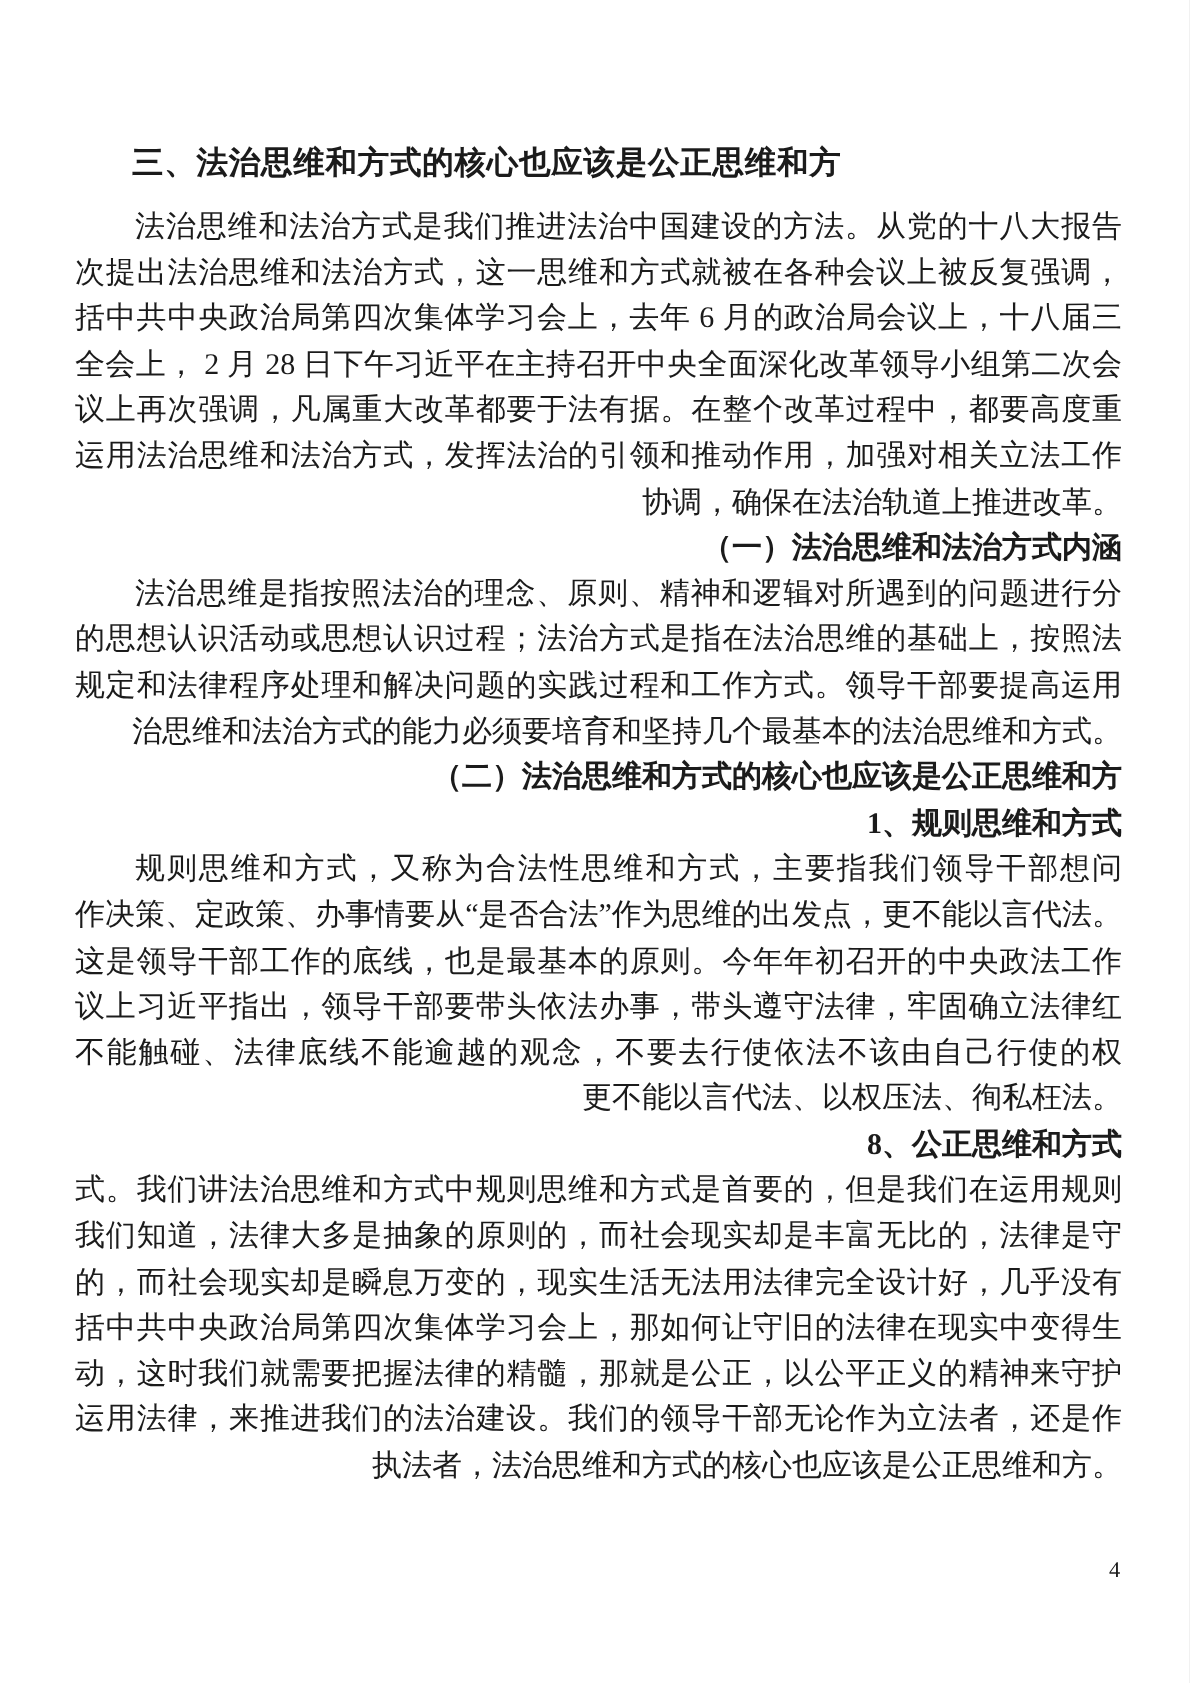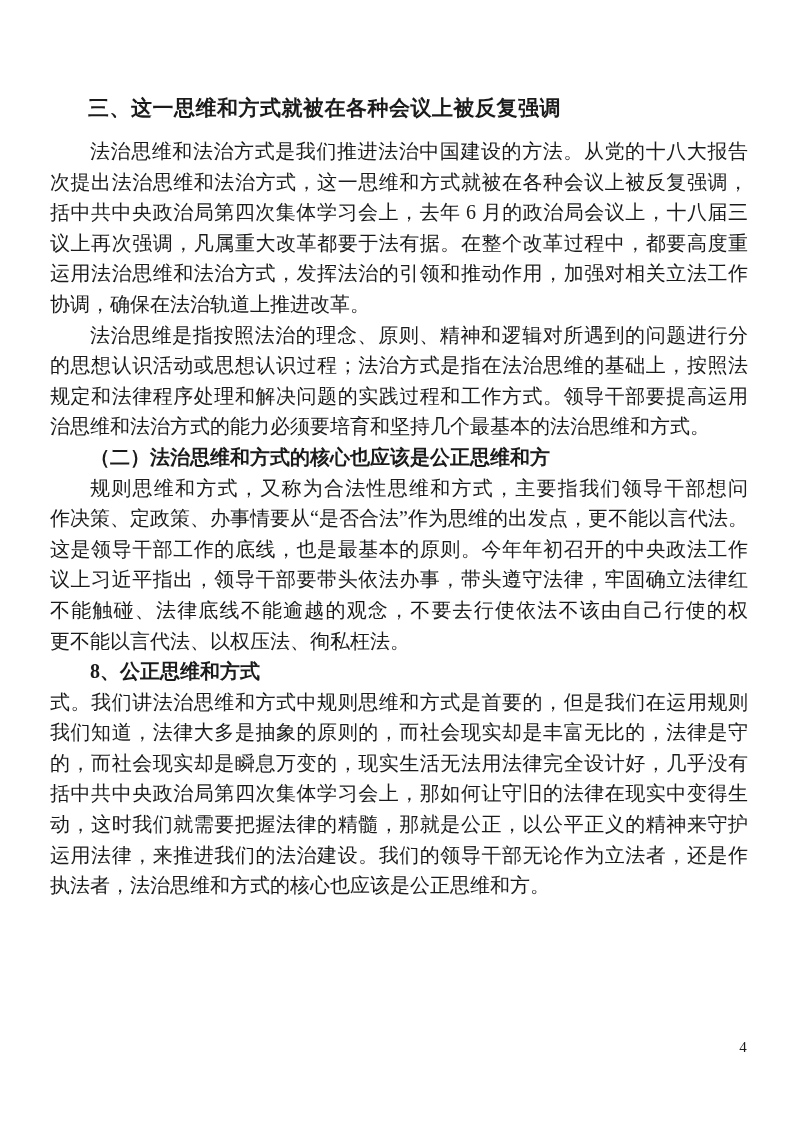--- a/index.html
+++ b/index.html
@@ -29,21 +29,21 @@
     line-height: 26px;
     text-indent: 38px;
     letter-spacing: 0.5px;
     white-space: nowrap;
   }
   .line {
     font-size: 20px;
     line-height: 30.6px;
     height: 30.6px;
     overflow: hidden;
-    text-align: left;
+    text-align: right;
   }
   .line.ind { text-indent: 40px; }
   .line.b   { font-weight: bold; }
   .line.fill {
     text-align: justify;
     text-align-last: justify;
   }
   .page-number {
     position: absolute;
     left: 733px;
@@ -53,36 +53,39 @@
     line-height: 18px;
     text-align: center;
     color: #1b1b1b;
   }
 </style>
 </head>
 <body>
 
 <div class="page">
   <div class="doc">
-    <h1 class="title">三、这一思维和方式就被在各种会议上被反复强调</h1>
+    <h1 class="title">三、法治思维和方式的核心也应该是公正思维和方</h1>
 
     <div class="line ind fill">法治思维和法治方式是我们推进法治中国建设的方法。从党的十八大报告首</div>
     <div class="line fill">次提出法治思维和法治方式，这一思维和方式就被在各种会议上被反复强调，包</div>
     <div class="line fill">括中共中央政治局第四次集体学习会上，去年 6 月的政治局会议上，十八届三中</div>
+    <div class="line fill">全会上， 2 月 28 日下午习近平在主持召开中央全面深化改革领导小组第二次会</div>
     <div class="line fill">议上再次强调，凡属重大改革都要于法有据。在整个改革过程中，都要高度重视</div>
     <div class="line fill">运用法治思维和法治方式，发挥法治的引领和推动作用，加强对相关立法工作的</div>
     <div class="line">协调，确保在法治轨道上推进改革。</div>
 
+    <div class="line ind b">（一）法治思维和法治方式内涵</div>
 
     <div class="line ind fill">法治思维是指按照法治的理念、原则、精神和逻辑对所遇到的问题进行分析</div>
     <div class="line fill">的思想认识活动或思想认识过程；法治方式是指在法治思维的基础上，按照法律</div>
     <div class="line fill">规定和法律程序处理和解决问题的实践过程和工作方式。领导干部要提高运用法</div>
     <div class="line">治思维和法治方式的能力必须要培育和坚持几个最基本的法治思维和方式。</div>
 
     <div class="line ind b">（二）法治思维和方式的核心也应该是公正思维和方</div>
+    <div class="line ind b">1、规则思维和方式</div>
 
     <div class="line ind fill">规则思维和方式，又称为合法性思维和方式，主要指我们领导干部想问题、</div>
     <div class="line fill">作决策、定政策、办事情要从“是否合法”作为思维的出发点，更不能以言代法。</div>
     <div class="line fill">这是领导干部工作的底线，也是最基本的原则。今年年初召开的中央政法工作会</div>
     <div class="line fill">议上习近平指出，领导干部要带头依法办事，带头遵守法律，牢固确立法律红线</div>
     <div class="line fill">不能触碰、法律底线不能逾越的观念，不要去行使依法不该由自己行使的权力，</div>
     <div class="line">更不能以言代法、以权压法、徇私枉法。</div>
 
     <div class="line ind b">8、公正思维和方式</div>
 

